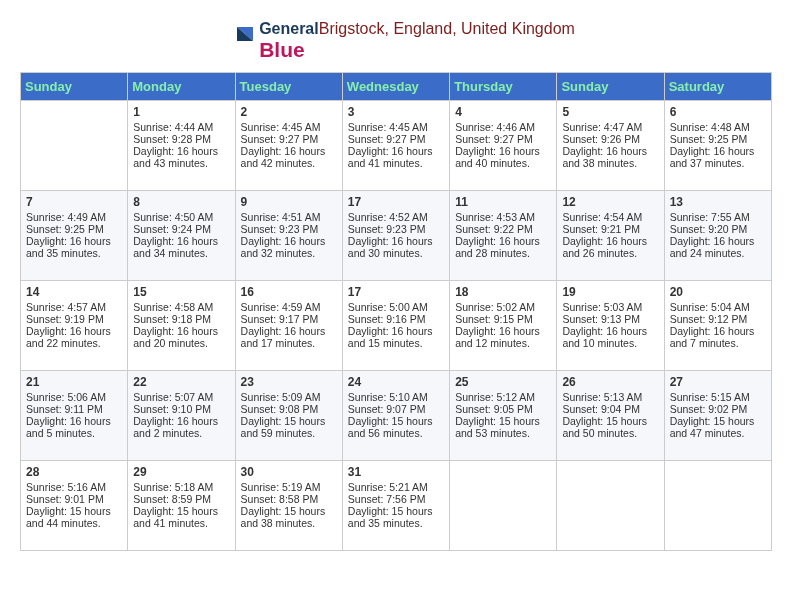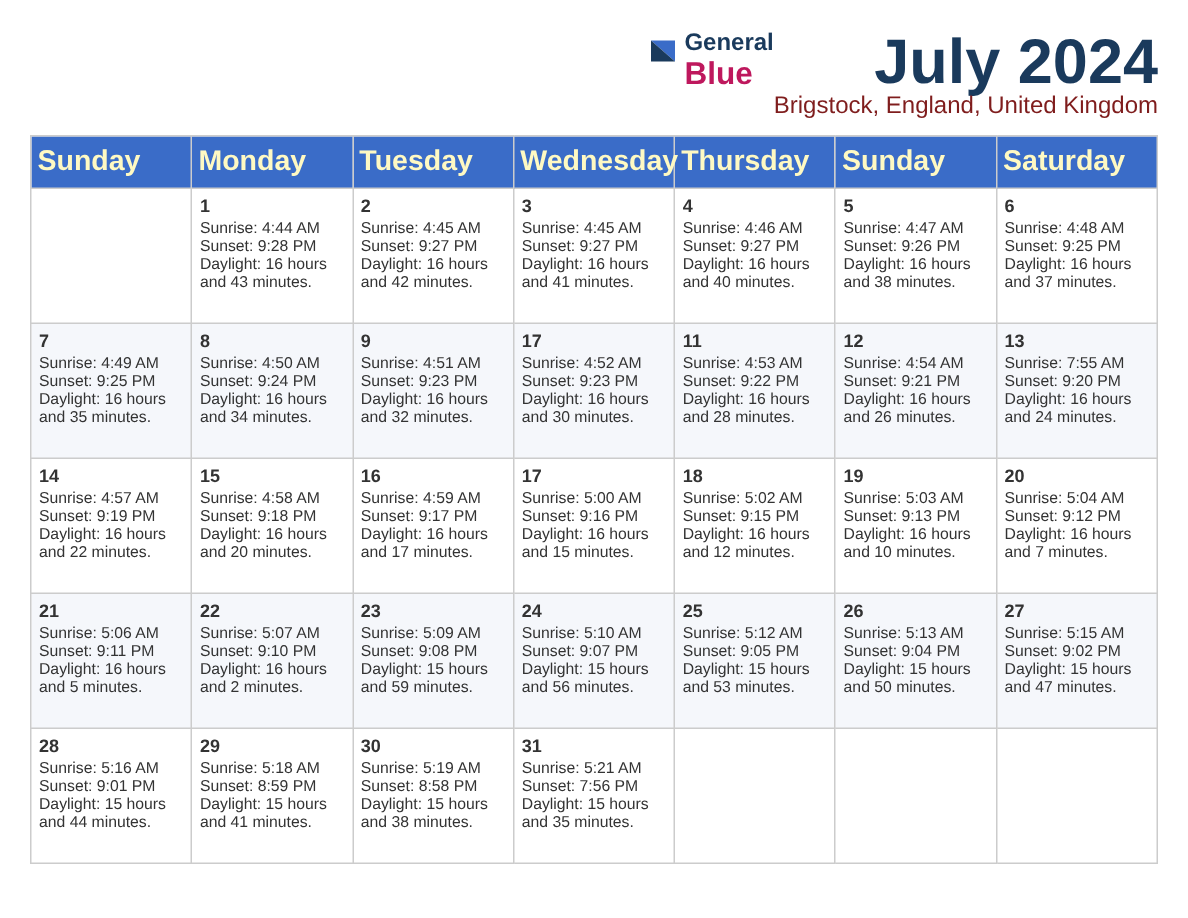--- a/index.html
+++ b/index.html
@@ -5,21 +5,21 @@
     * { margin: 0; padding: 0; box-sizing: border-box; }
     body {
       font-family: Arial, sans-serif;
       background: #fff;
       width: 792px;
       min-height: 612px;
       padding: 20px;
     }
     .header-area {
       display: flex;
-      justify-content: flex-end;
+      justify-content: center;
       align-items: flex-start;
       margin-bottom: 10px;
     }
     .logo {
       display: flex;
       align-items: center;
       gap: 6px;
     }
     .logo-icon {
       width: 36px;
@@ -38,22 +38,22 @@
       font-size: 16px;
       color: #7f1d1d;
     }
     table {
       width: 100%;
       border-collapse: collapse;
       table-layout: fixed;
     }
     th {
       background-color: #3a6cc8;
-      color: #fef9c3;
-      font-size: 19px;
+      color: #86efac;
+      font-size: 13px;
       font-weight: bold;
       padding: 6px 4px;
       text-align: left;
       border: 1px solid #ccc;
     }
     td {
       border: 1px solid #ccc;
       vertical-align: top;
       padding: 4px 5px;
       font-size: 10.5px;
@@ -86,21 +86,20 @@
       <rect x="0" y="0" width="36" height="36" fill="white"></rect>
       <polygon points="20,4 36,4 36,18" fill="#3a6cc8"></polygon>
       <polygon points="20,4 36,18 20,18" fill="#1a3a5c"></polygon>
     </svg>
     <div>
       <div style="font-size:16px;font-weight:bold;color:#1a3a5c;">General</div>
       <div style="font-size:21px;font-weight:bold;color:#be185d;">Blue</div>
     </div>
   </div>
   <div class="title-area">
-    <div class="month-title">July 2024</div>
     <div class="location-subtitle">Brigstock, England, United Kingdom</div>
   </div>
 </div>
 
 <table>
   <thead>
     <tr>
     <th>Sunday</th>
         <th>Monday</th>
         <th>Tuesday</th>

